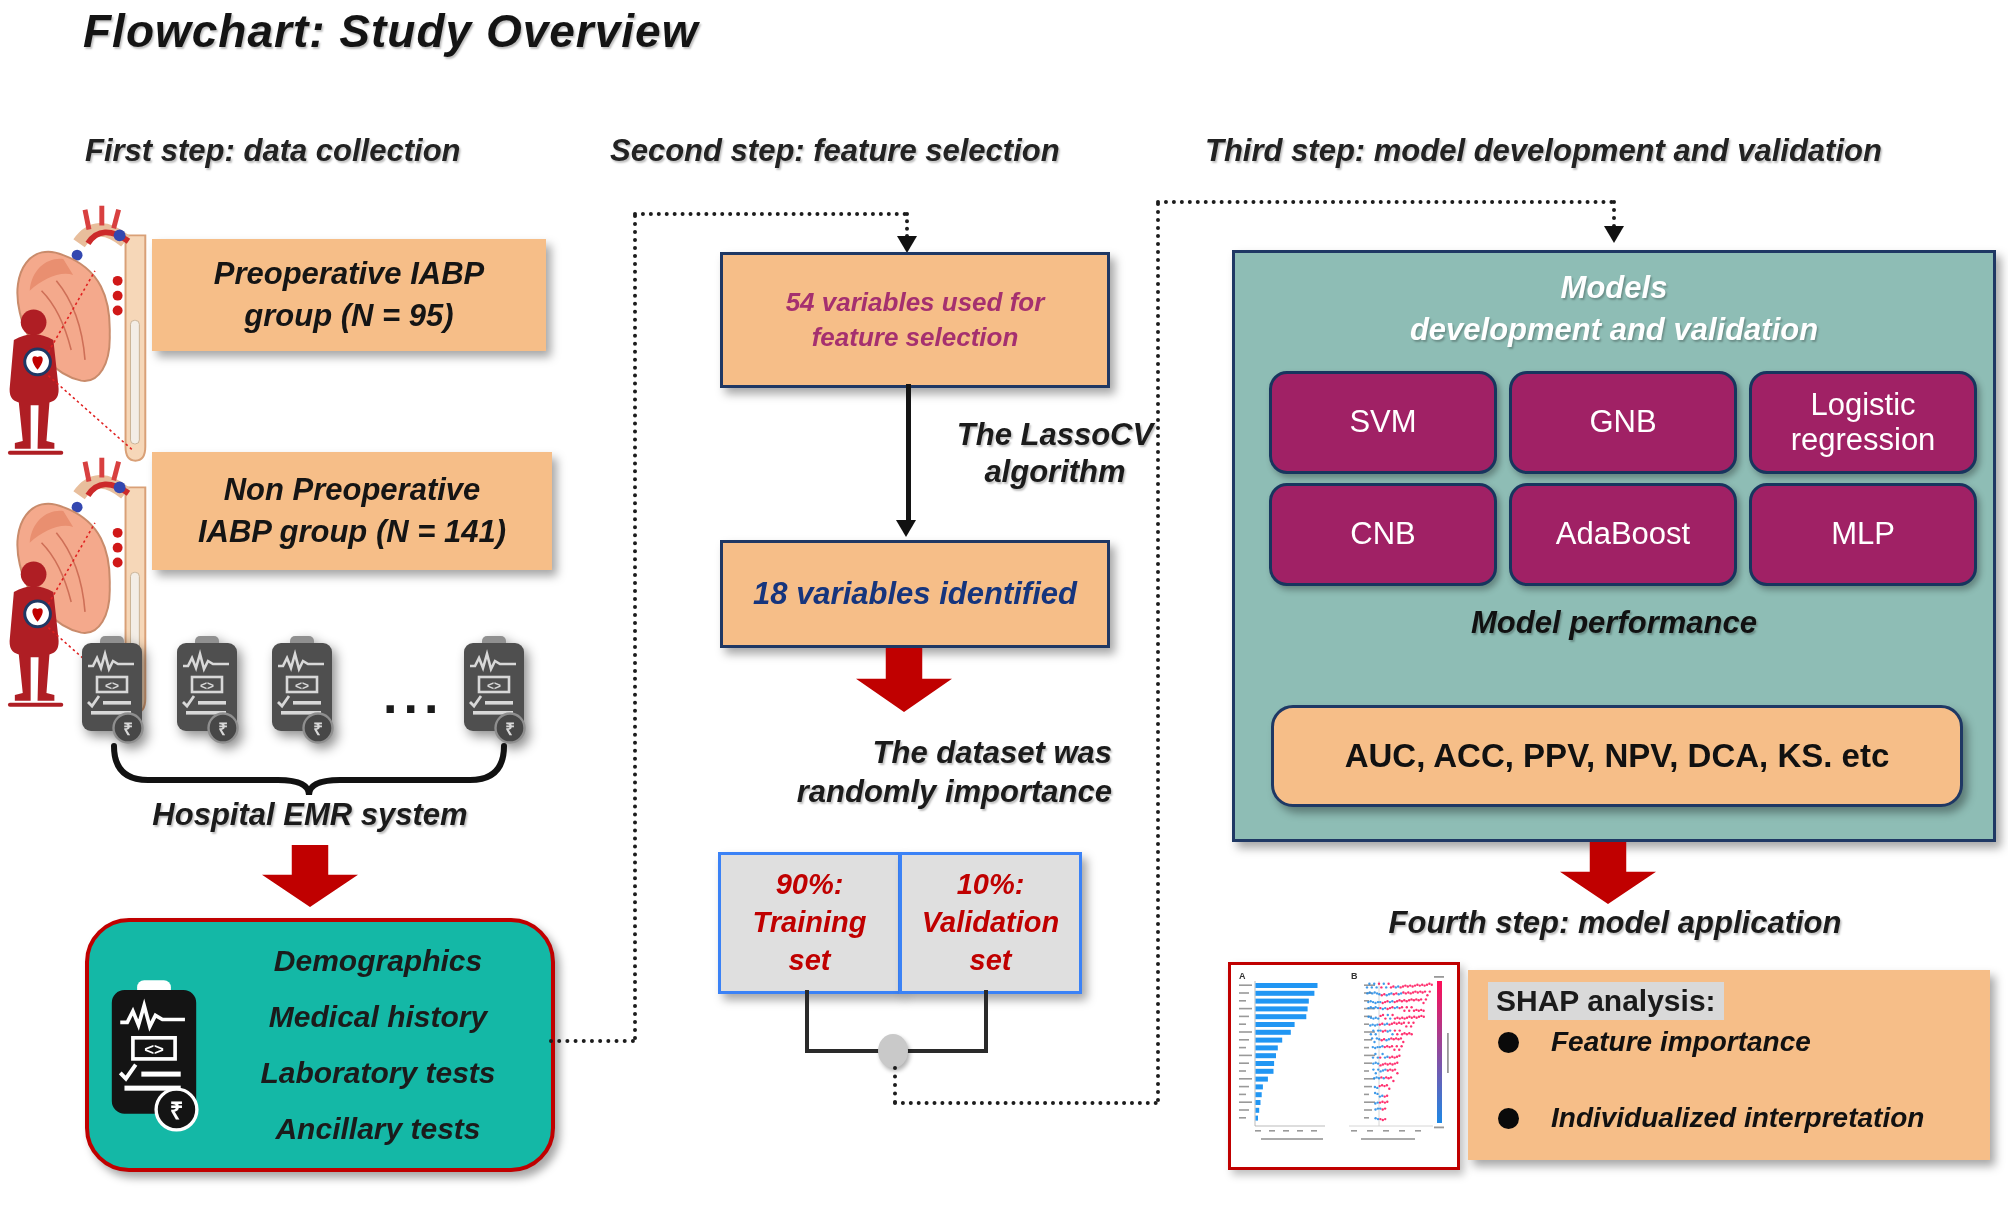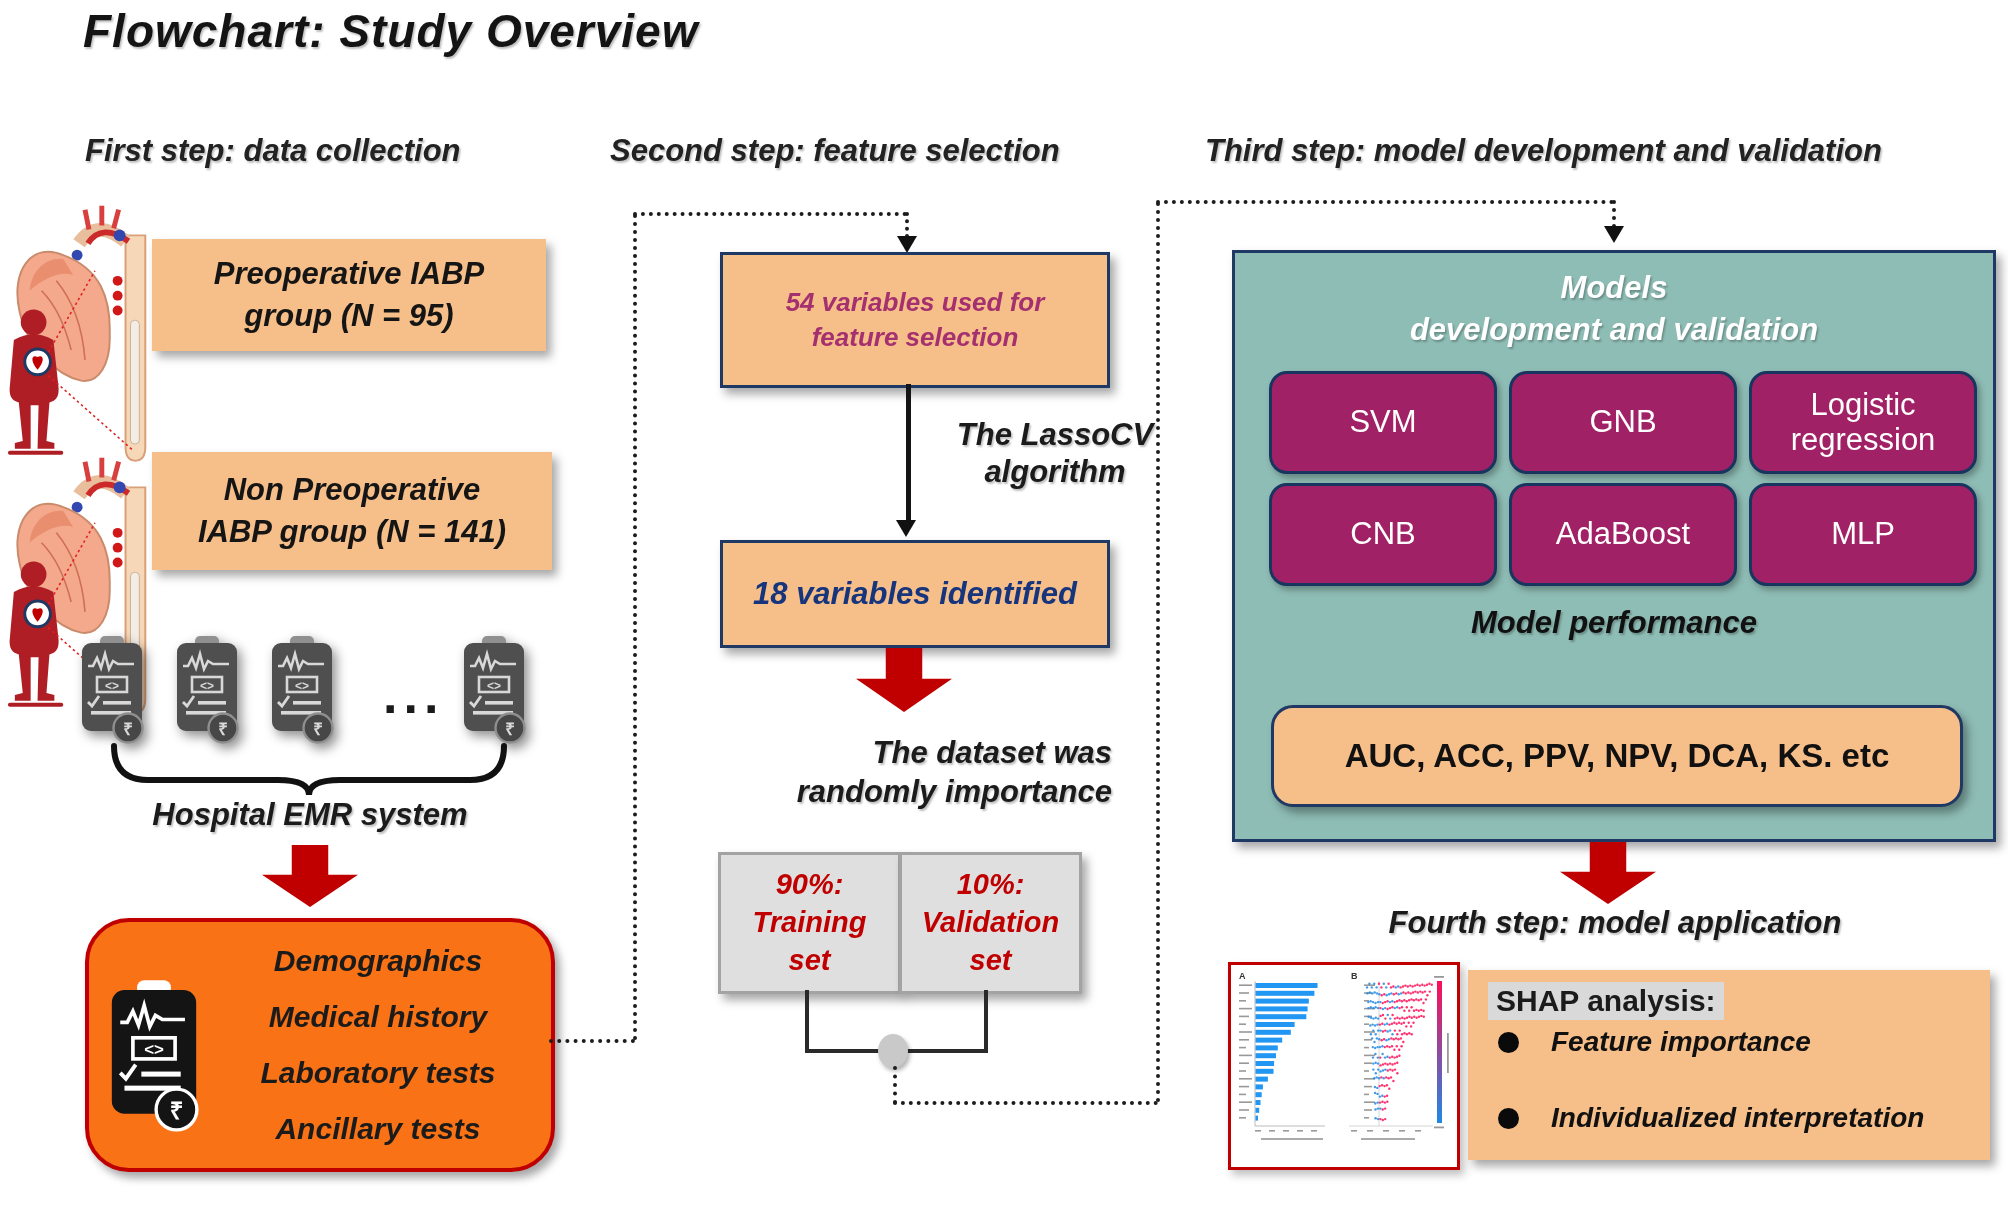--- a/index.html
+++ b/index.html
@@ -29,42 +29,42 @@
                   filter:none;}
   .dots-row{left:383px;top:690px;display:flex;gap:8px;font-size:52px;font-weight:bold;
             letter-spacing:6px;line-height:10px;color:#1a1a1a;}
 
   .emr-label{left:110px;top:797px;width:400px;text-align:center;font-size:31px;}
 
   .block-arrow{background:#C00000;
     clip-path:polygon(31% 0,69% 0,69% 48%,100% 48%,50% 100%,0 48%,31% 48%);
     filter:drop-shadow(4px 5px 5px rgba(0,0,0,0.4));}
 
-  .demo-box{left:85px;top:918px;width:462px;height:246px;background:#f97316;
+  .demo-box{left:85px;top:918px;width:462px;height:246px;background:#14b8a6;
             border:4px solid #C00000;border-radius:44px;}
   .demo-lines{position:absolute;left:128px;right:12px;top:22px;bottom:22px;
               display:flex;flex-direction:column;justify-content:space-between;
               align-items:center;font-size:30px;}
 
   
   .dot-h{border-top:4px dotted #1c1c1c;height:0;}
   .dot-v{border-left:4px dotted #1c1c1c;width:0;}
   .solid-v{border-left:4px solid #2a2a2a;width:0;}
   .solid-h{border-top:4px solid #2a2a2a;height:0;}
   .arrow-head-down{width:0;height:0;border-left:10px solid transparent;
                    border-right:10px solid transparent;border-top:17px solid #111;}
 
   .box-54{left:720px;top:252px;width:384px;height:130px;font-size:26px;color:#A5306F;}
   .lasso-line{left:906px;top:384px;height:140px;border-left:5px solid #151515;}
   .lasso-head{left:896px;top:520px;}
   .lasso-label{left:930px;top:416px;width:250px;text-align:center;font-size:31px;line-height:1.2;}
   .box-18{left:720px;top:540px;width:384px;height:102px;font-size:31px;color:#16357D;}
   .partition-label{left:692px;top:734px;width:420px;text-align:right;font-size:31px;line-height:1.25;}
 
-  .split-box{width:177px;height:136px;background:#DFDFDF;border:3px solid #a3a3a3;
+  .split-box{width:177px;height:136px;background:#DFDFDF;border:3px solid #3b82f6;
              color:#C00000;font-size:29px;line-height:1.3;}
   .junction-dot{left:878px;top:1034px;width:30px;height:34px;border-radius:50%;
                 background:#C9C9C9;box-shadow:2px 3px 4px rgba(0,0,0,0.3);}
 
   .teal-panel{left:1232px;top:250px;width:758px;height:586px;background:#8EBDB5;}
   .teal-title{position:absolute;left:0;top:14px;width:100%;text-align:center;
               color:#ffffff;font-size:31px;line-height:1.35;}
   .model-btn{position:absolute;width:222px;height:97px;background:#A02165;
              border:3px solid #17355E;border-radius:18px;color:#ffffff;
              display:flex;align-items:center;justify-content:center;text-align:center;

